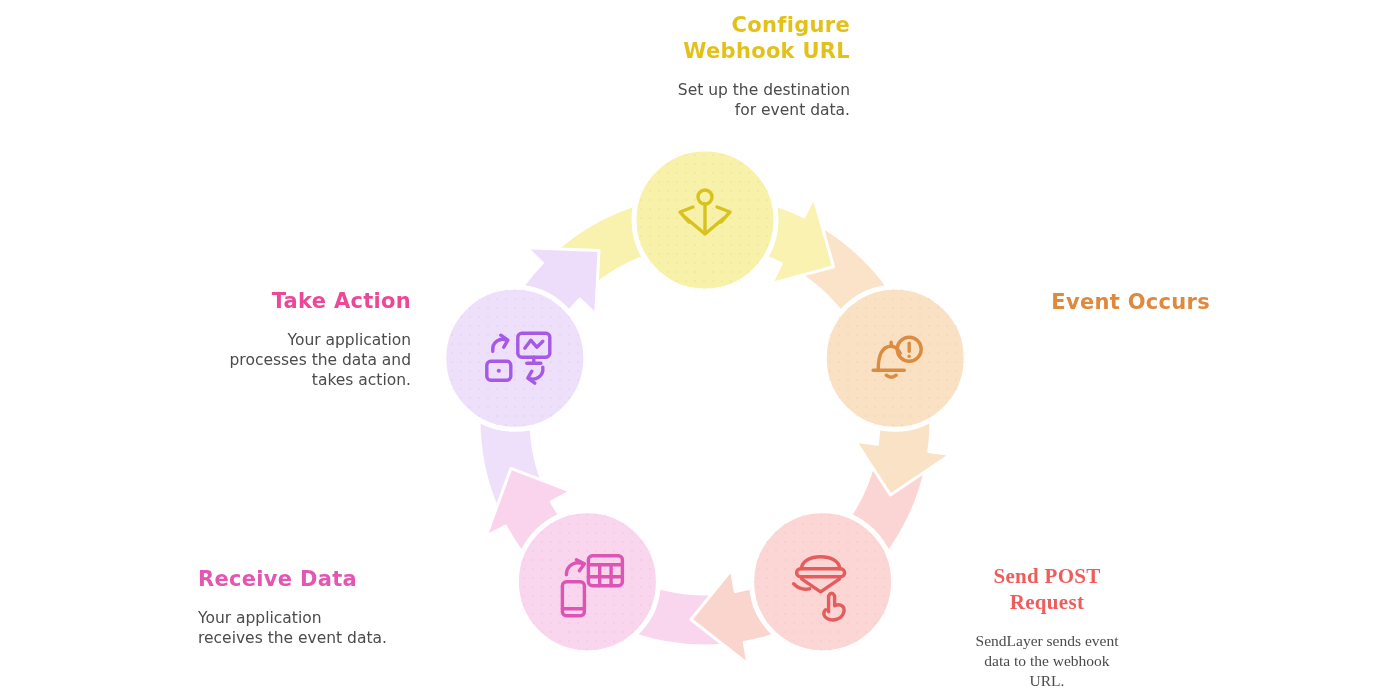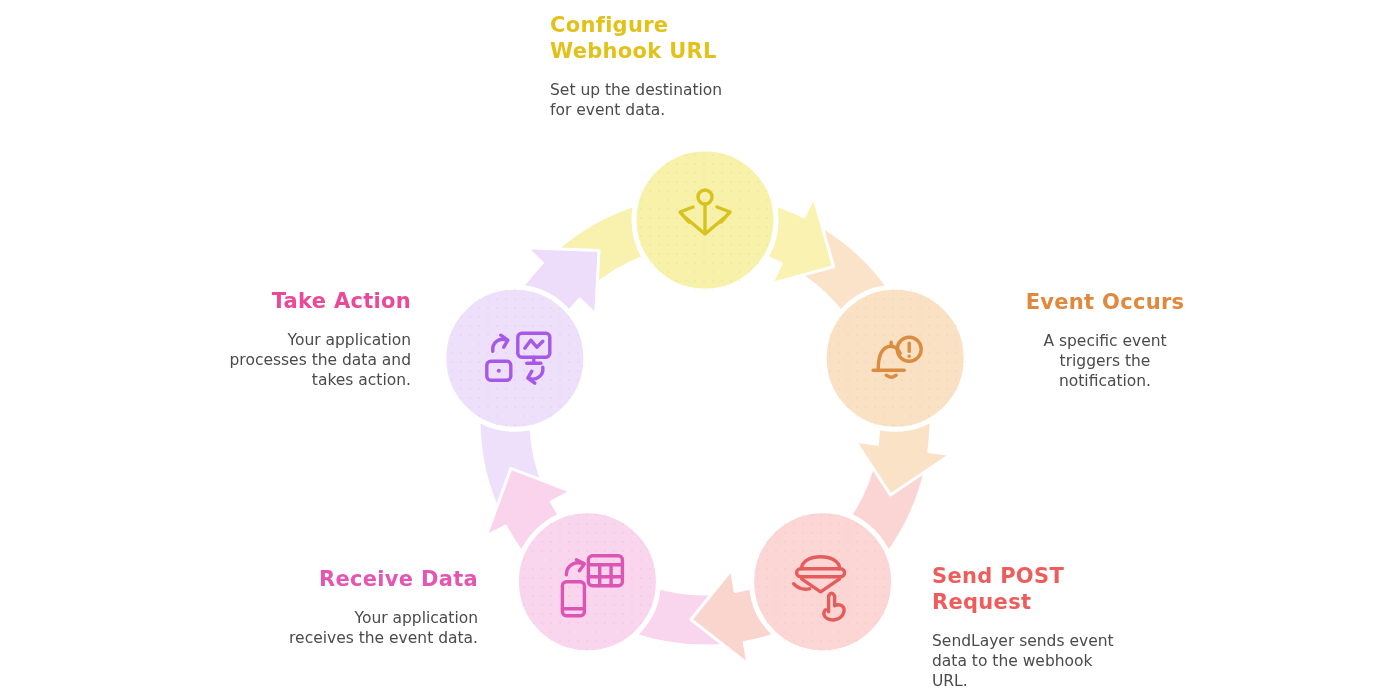--- a/index.html
+++ b/index.html
@@ -17,24 +17,24 @@
   }
   .step-desc{
     font-size:15.5px;line-height:1.3;color:#4B4B4B;margin-top:16px;
     white-space:pre-line;
   }
   .t-yellow{color:#E2C21A}
   .t-orange{color:#E0883C}
   .t-red{color:#EE5C5C}
   .t-pink{color:#E356B1}
   .t-purple{color:#ec4899}
-  .lbl-top{left:550px;top:12px;width:300px;text-align:left;}
-  .lbl-right{left:1000px;top:289px;width:210px;text-align:center;}
-  .lbl-bottom-right{left:932px;top:563px;width:230px;text-align:left;}
-  .lbl-bottom-left{right:922px;top:566px;width:280px;text-align:right;}
+  .lbl-top{left:550px;top:12px;width:300px;text-align:right;}
+  .lbl-right{left:1000px;top:289px;width:210px;text-align:right;}
+  .lbl-bottom-right{left:932px;top:563px;width:230px;text-align:center;font-family:Liberation Serif, serif;}
+  .lbl-bottom-left{right:922px;top:566px;width:280px;}
   .lbl-left{right:989px;top:288px;width:260px;text-align:right;}
 </style>
 </head>
 <body>
 
 <div class="canvas">
 
   <svg class="ring" width="1400" height="700" viewBox="0 0 1400 700">
     <defs>
       <pattern id="dots" width="9" height="9" patternUnits="userSpaceOnUse">
@@ -126,23 +126,20 @@
 
   <div class="step-label lbl-top">
     <div class="step-title t-yellow">Configure
 Webhook URL</div>
     <div class="step-desc">Set up the destination
 for event data.</div>
   </div>
 
   <div class="step-label lbl-right">
     <div class="step-title t-orange">Event Occurs</div>
-    <div class="step-desc">A specific event
-triggers the
-notification.</div>
   </div>
 
   <div class="step-label lbl-bottom-right">
     <div class="step-title t-red">Send POST
 Request</div>
     <div class="step-desc">SendLayer sends event
 data to the webhook
 URL.</div>
   </div>
 

